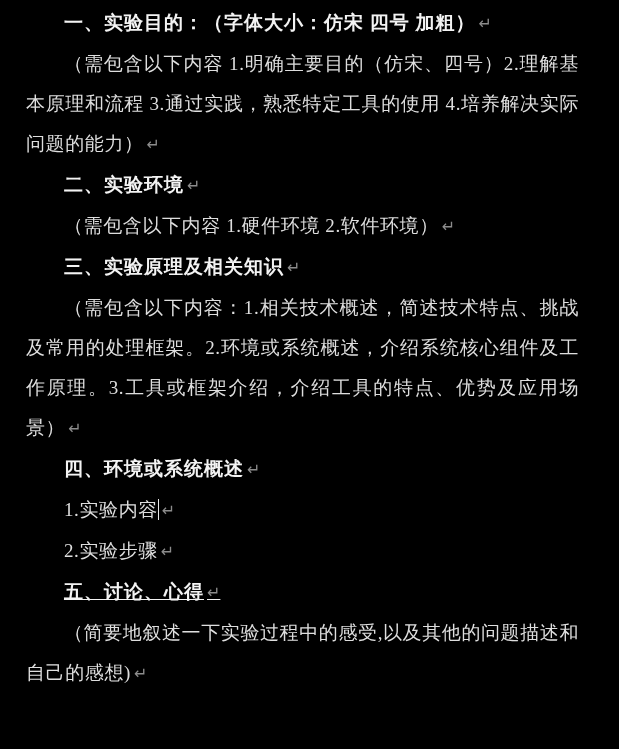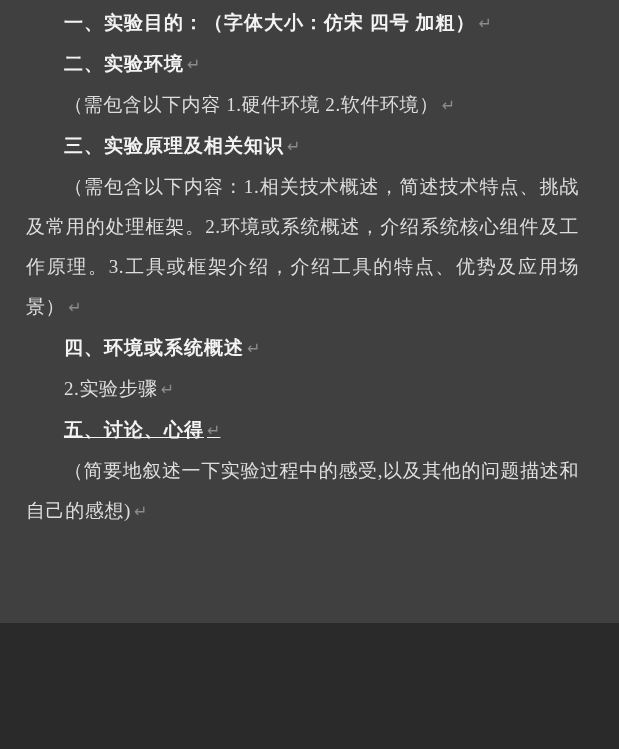--- a/index.html
+++ b/index.html
@@ -6,23 +6,23 @@
     margin: 0;
     padding: 0;
     width: 619px;
     height: 749px;
     background: #2a2a2a;
     overflow: hidden;
   }
   .document-page {
     box-sizing: border-box;
     width: 619px;
-    height: 623px;
+    height: 749px;
     padding: 3px 40px 12px 26px;
-    background: #404040;
+    background: #000000;
     font-family: "Liberation Serif", "DejaVu Serif", serif;
   }
   p.para {
     margin: 0;
     font-size: 19px;
     line-height: 40px;
     color: #dedede;
     text-align: justify;
     text-justify: inter-character;
     text-align-last: left;
@@ -58,20 +58,23 @@
 </style>
 </head>
 <body>
 
 <div class="document-page">
 
   <p class="para heading">
     <span>一、实验目的：（字体大小：仿宋 四号 加粗）</span><span class="pilcrow">↵</span>
   </p>
 
+  <p class="para gap-lg">
+    <span>（需包含以下内容 1.明确主要目的（仿宋、四号）2.理解基本原理和流程 3.通过实践，熟悉特定工具的使用 4.培养解决实际问题的能力）</span><span class="pilcrow">↵</span>
+  </p>
 
   <p class="para heading gap-md">
     <span>二、实验环境</span><span class="pilcrow">↵</span>
   </p>
 
   <p class="para">
     <span>（需包含以下内容 1.硬件环境 2.软件环境）</span><span class="pilcrow">↵</span>
   </p>
 
   <p class="para heading">
@@ -79,20 +82,23 @@
   </p>
 
   <p class="para">
     <span>（需包含以下内容：1.相关技术概述，简述技术特点、挑战及常用的处理框架。2.环境或系统概述，介绍系统核心组件及工作原理。3.工具或框架介绍，介绍工具的特点、优势及应用场景）</span><span class="pilcrow">↵</span>
   </p>
 
   <p class="para heading gap-xl">
     <span>四、环境或系统概述</span><span class="pilcrow">↵</span>
   </p>
 
+  <p class="para">
+    <span>1.实验内容</span><span class="caret"></span><span class="pilcrow">↵</span>
+  </p>
 
   <p class="para">
     <span>2.实验步骤</span><span class="pilcrow">↵</span>
   </p>
 
 
   <p class="para heading gap-sm">
     <span>五、讨论、心得</span><span class="pilcrow">↵</span>
   </p>
 

